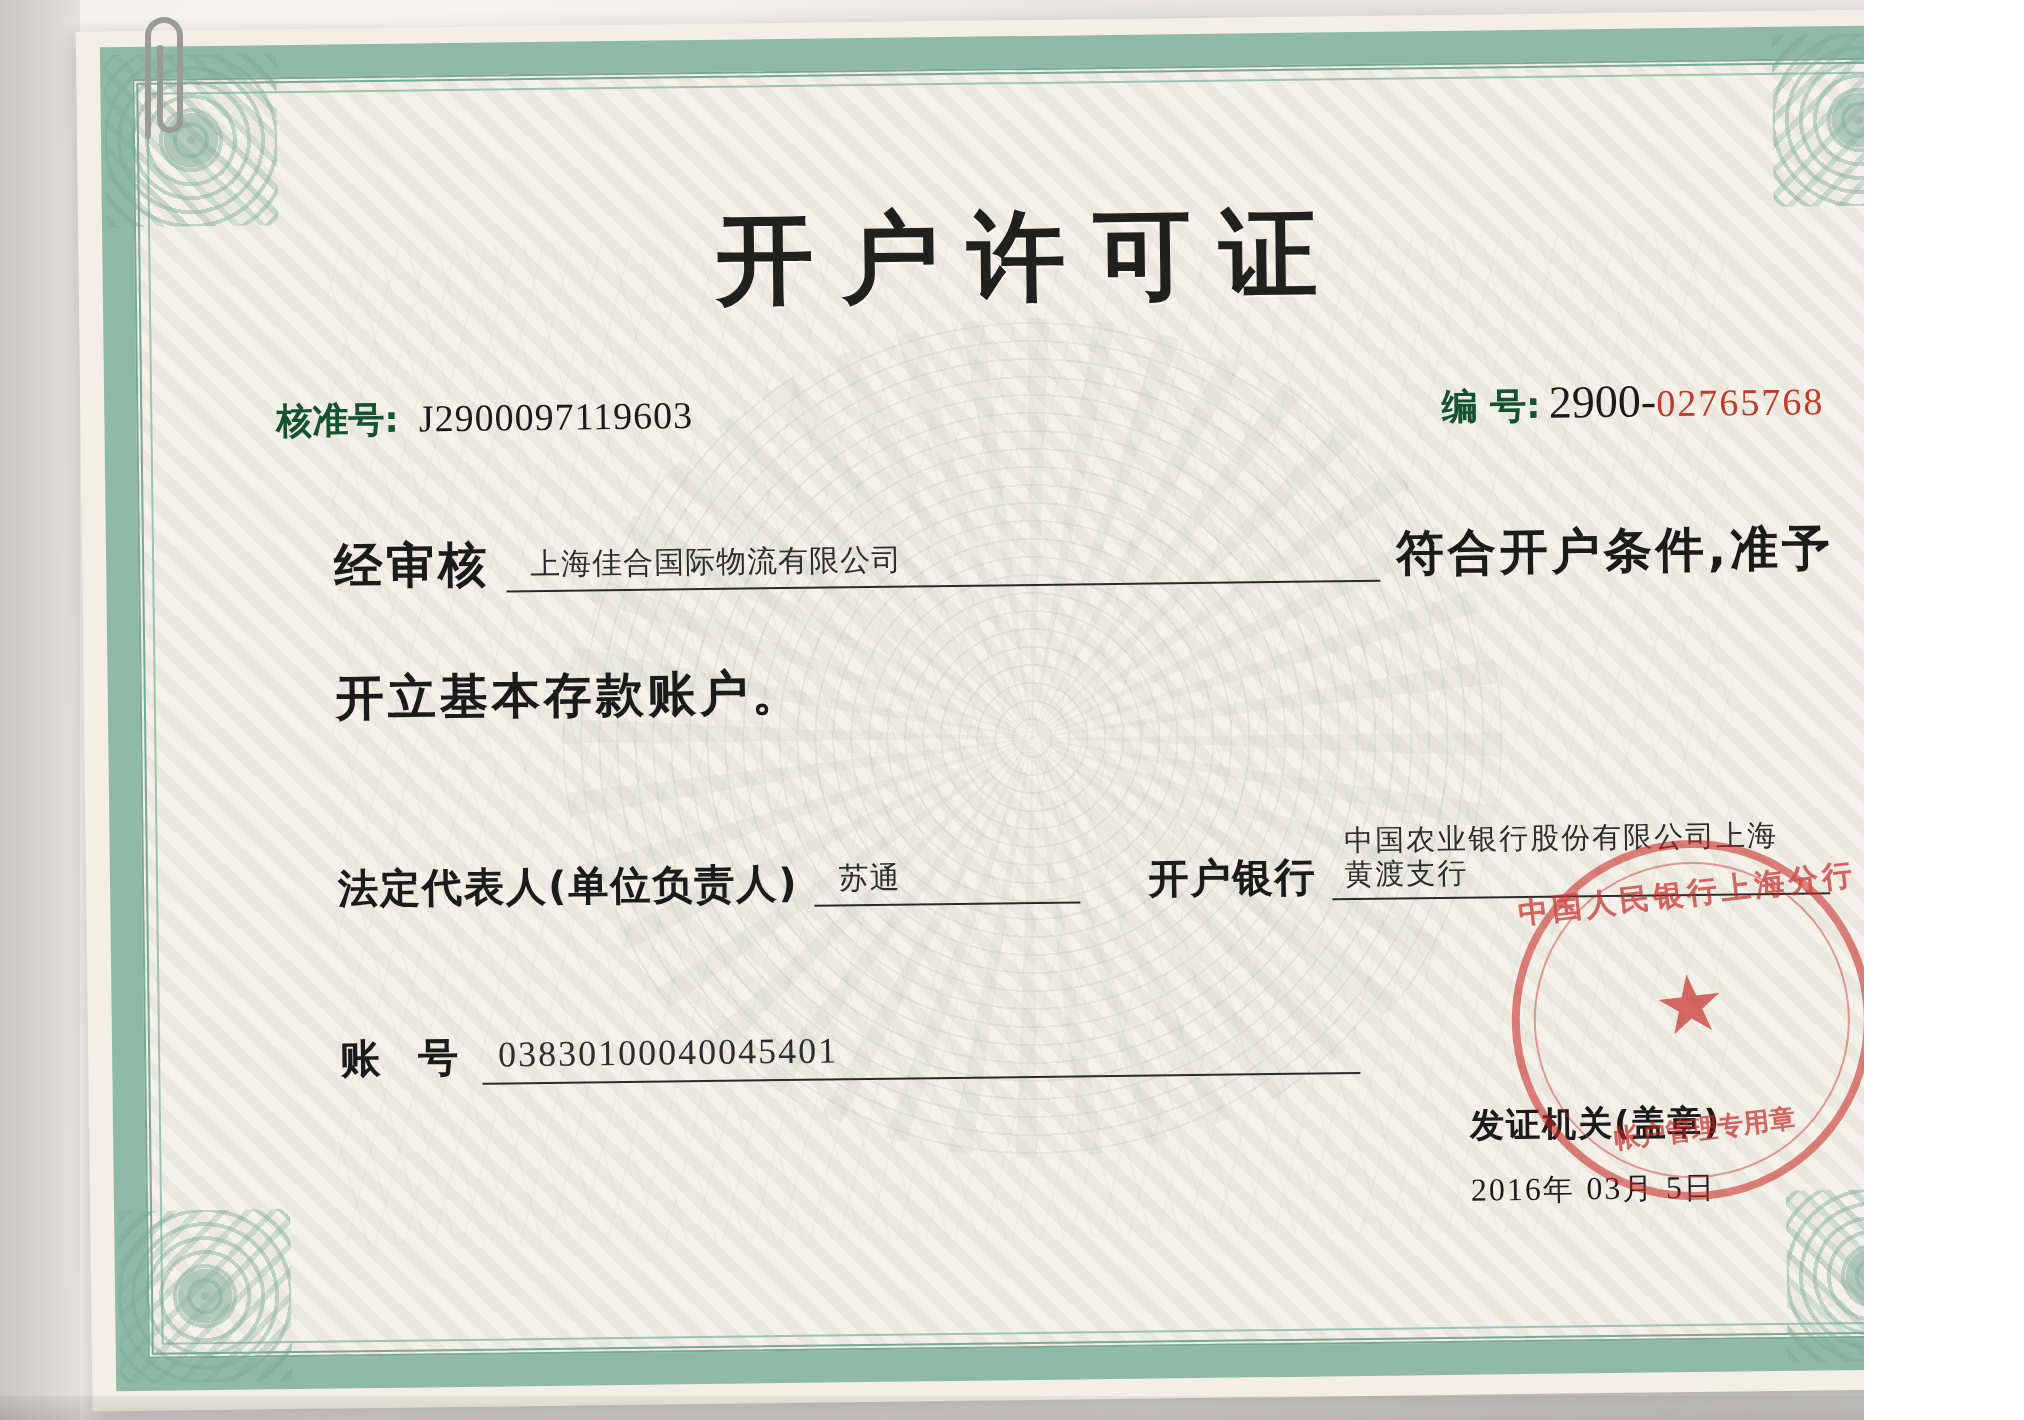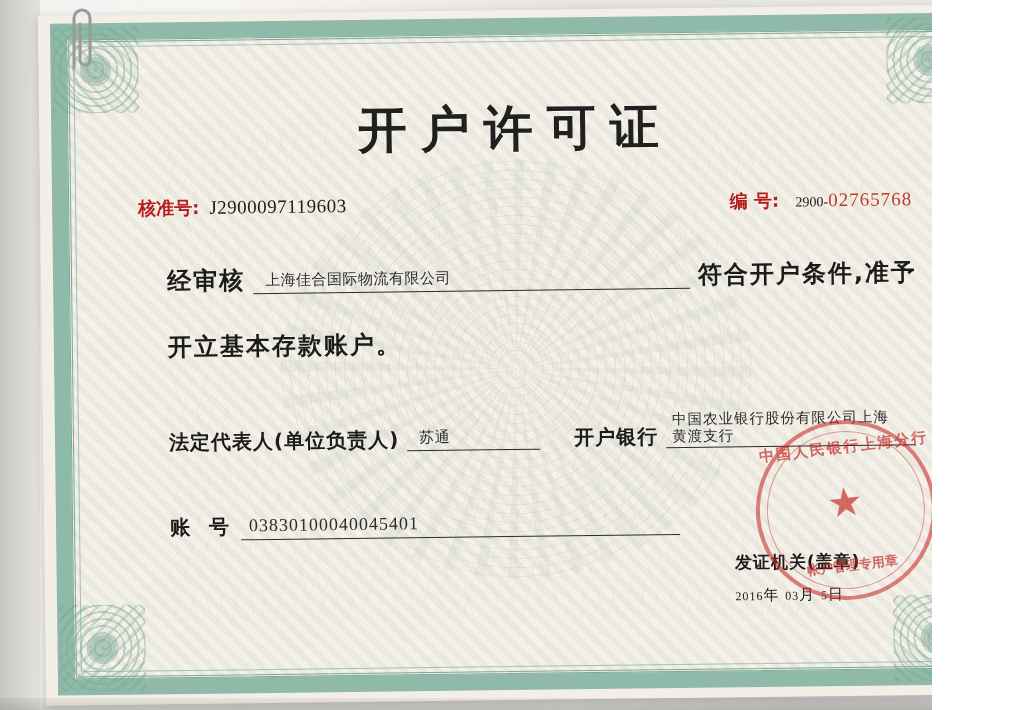--- a/index.html
+++ b/index.html
@@ -137,38 +137,37 @@
     justify-content: space-between;
     align-items: flex-end;
     margin-top: 30px;
     padding: 0 24px 0 42px;
     font-size: 17px;
   }
   .label-cn {
     font-family: "DejaVu Sans", sans-serif;
     font-weight: bold;
     font-size: 18px;
-    color: #b91c1c;
+    color: #14532d;
   }
   .approval-no {
     font-family: "Liberation Serif", serif;
     font-size: 19px;
     margin-left: 10px;
     letter-spacing: 0.5px;
   }
   .serial-red {
     color: #c0392b;
     font-family: "Liberation Serif", serif;
     font-size: 19px;
     letter-spacing: 1px;
   }
   .serial-prefix {
     font-family: "Liberation Serif", serif;
-    font-size: 14px;
-    margin-left: 12px;
+    font-size: 23px;
   }
 
   .body-line {
     display: flex;
     align-items: flex-end;
     padding: 0 20px 0 70px;
     font-family: "DejaVu Sans", sans-serif;
     font-weight: bold;
     font-size: 24px;
     letter-spacing: 2px;
@@ -274,21 +273,21 @@
   }
   #issuer-date {
     margin-top: 12px;
     font-family: "DejaVu Sans", sans-serif;
     font-size: 15px;
     font-weight: normal;
     letter-spacing: 1px;
   }
   #issuer-date .num {
     font-family: "Liberation Serif", serif;
-    font-size: 12px;
+    font-size: 16px;
   }
 
   
   #seal {
     position: absolute;
     right: 56px;
     bottom: 96px;
     width: 172px;
     height: 172px;
     border-radius: 50%;

